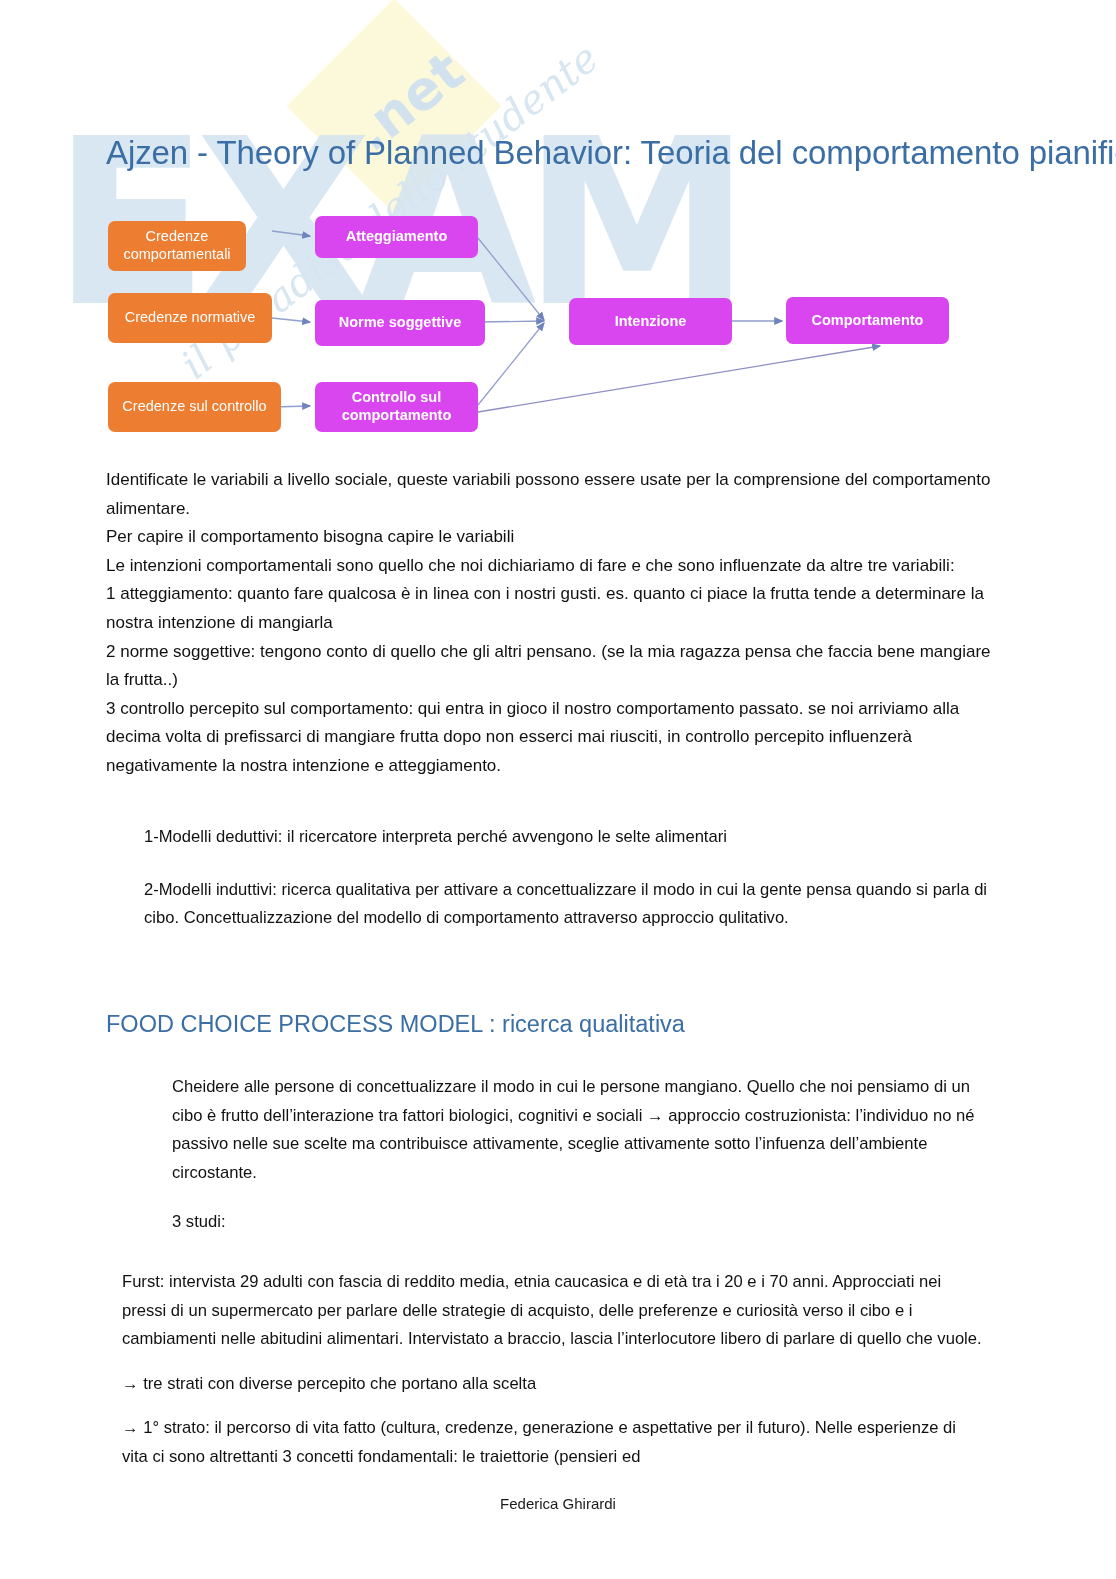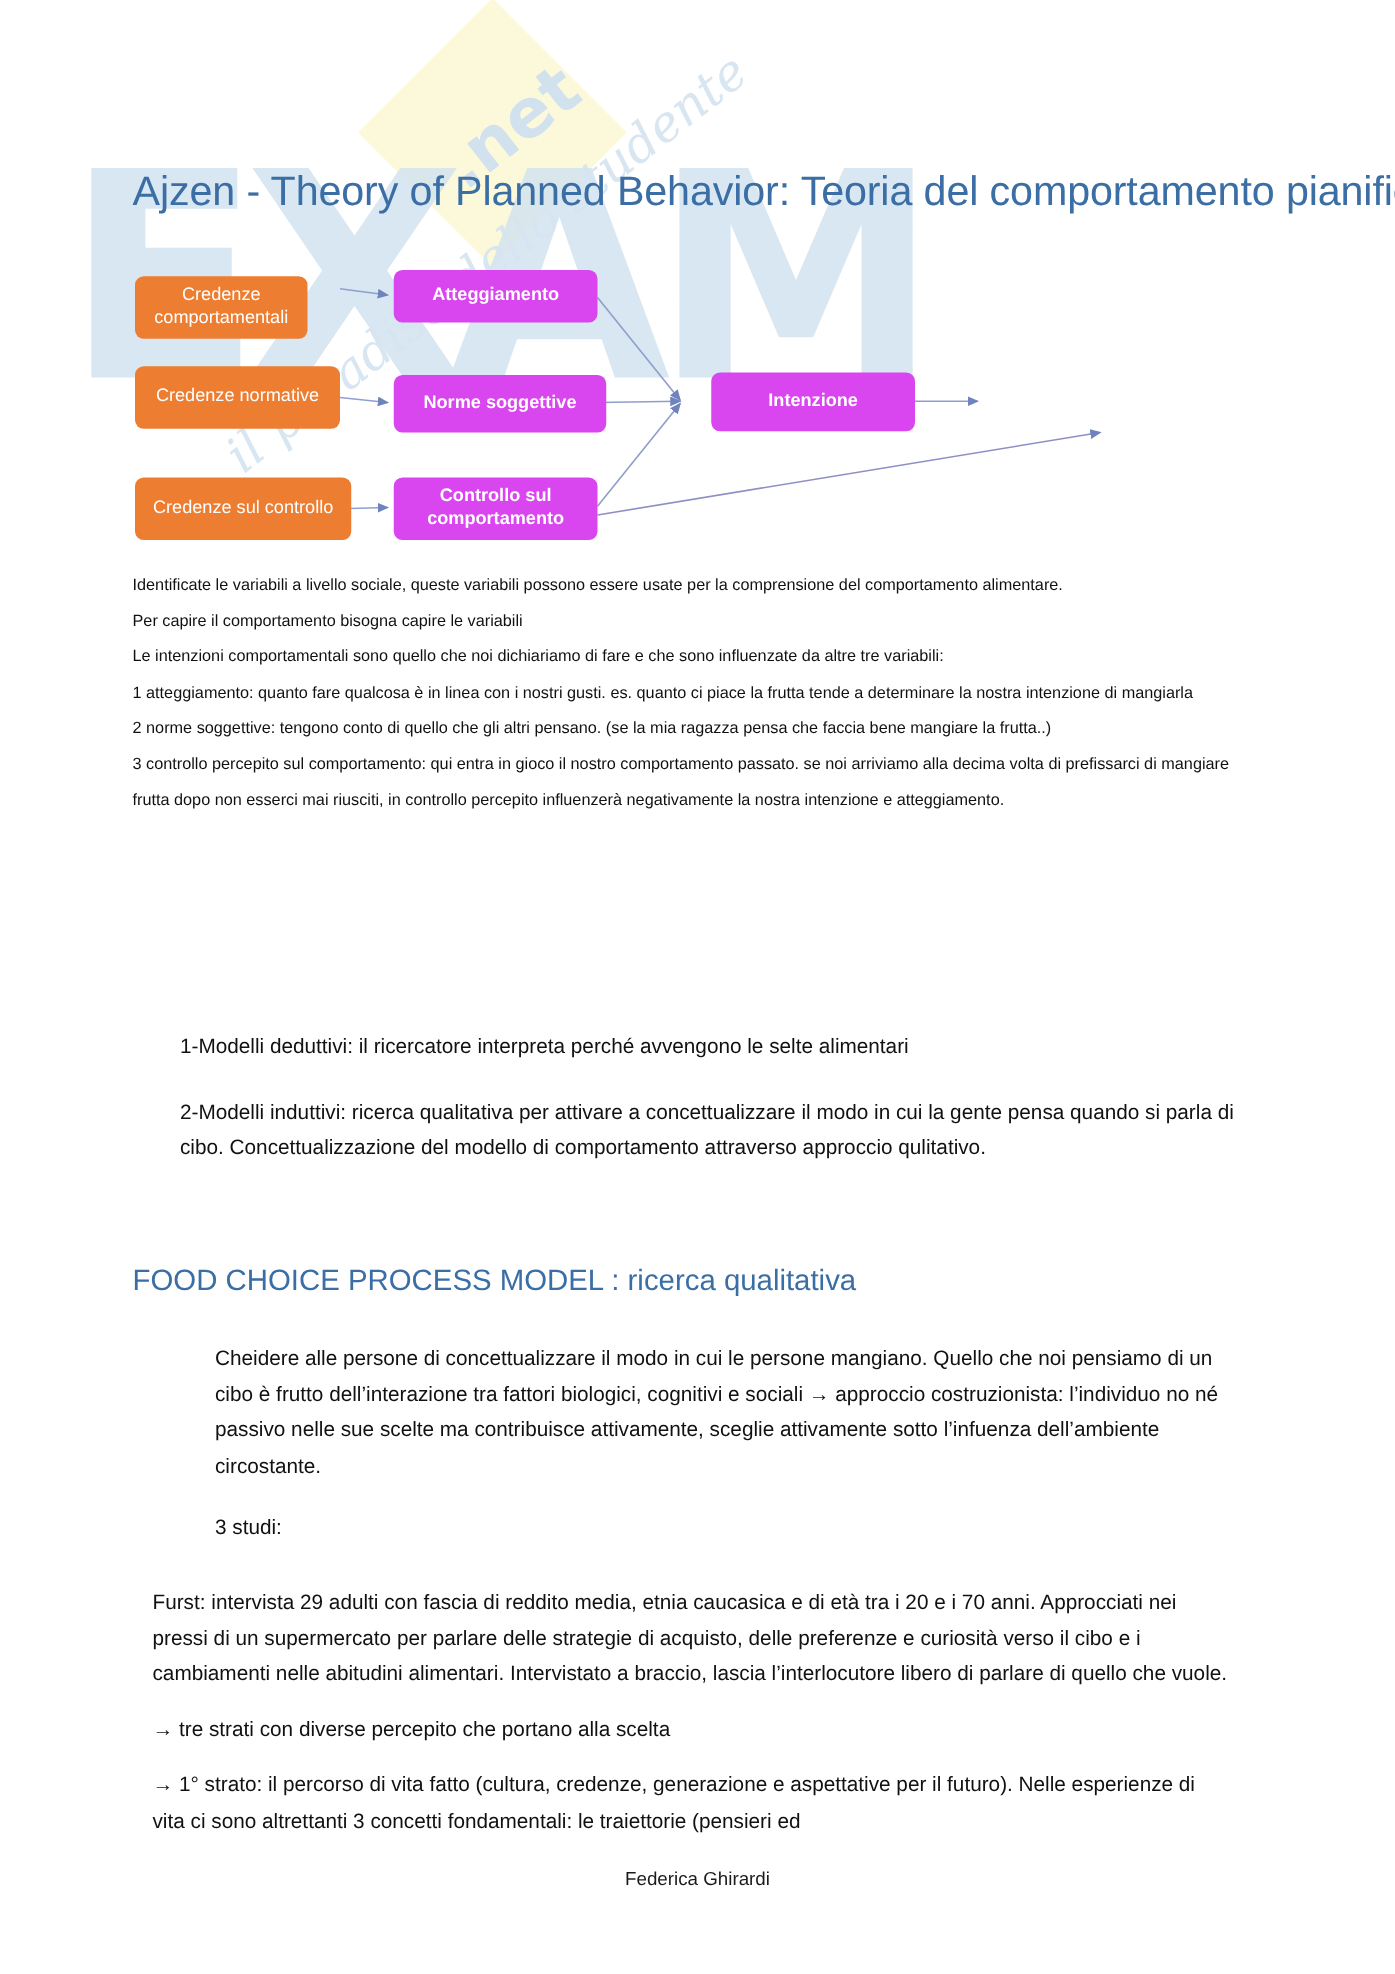--- a/index.html
+++ b/index.html
@@ -117,23 +117,23 @@
     padding: 2px 6px;
     font-family: "Liberation Sans", sans-serif;
   }
   .node.orange { background: #ed7d31; }
   .node.blue   { background: #d946ef; font-weight: bold; }
 
   
   .body-text {
     position: absolute;
     left: 106px;
-    top: 454px;
+    top: 466px;
     width: 890px;
-    font-size: 13px;
+    font-size: 17px;
     line-height: 28.6px;
     color: #111111;
     font-family: "Liberation Sans", sans-serif;
   }
   .body-text p { margin: 0; }
 
   .list-block {
     position: absolute;
     left: 106px;
     top: 823px;
@@ -234,20 +234,21 @@
 
     <div class="node orange" style="left:8px;  top:31px;  width:138px; height:50px;">Credenze comportamentali</div>
     <div class="node orange" style="left:8px;  top:103px; width:164px; height:50px;">Credenze normative</div>
     <div class="node orange" style="left:8px;  top:192px; width:173px; height:50px;">Credenze sul controllo</div>
 
     <div class="node blue" style="left:215px; top:26px;  width:163px; height:42px;">Atteggiamento</div>
     <div class="node blue" style="left:215px; top:110px; width:170px; height:46px;">Norme soggettive</div>
     <div class="node blue" style="left:215px; top:192px; width:163px; height:50px;">Controllo sul comportamento</div>
 
     <div class="node blue" style="left:428px; top:108px; width:163px; height:47px;margin-left:41px;">Intenzione</div>
+    <div class="node blue" style="left:686px; top:107px; width:163px; height:47px;">Comportamento</div>
   </div>
 
   <div class="body-text">
     <p>Identificate le variabili a livello sociale, queste variabili possono essere usate per la comprensione del comportamento alimentare.</p>
     <p>Per capire il comportamento bisogna capire le variabili</p>
     <p>Le intenzioni comportamentali sono quello che noi dichiariamo di fare e che sono influenzate da altre tre variabili:</p>
     <p>1 atteggiamento: quanto fare qualcosa è in linea con i nostri gusti. es. quanto ci piace la frutta tende a determinare la nostra intenzione di mangiarla</p>
     <p>2 norme soggettive: tengono conto di quello che gli altri pensano. (se la mia ragazza pensa che faccia bene mangiare la frutta..)</p>
     <p>3 controllo percepito sul comportamento: qui entra in gioco il nostro comportamento passato. se noi arriviamo alla decima volta di prefissarci di mangiare frutta dopo non esserci mai riusciti, in controllo percepito influenzerà negativamente la nostra intenzione e atteggiamento.</p>
   </div>

